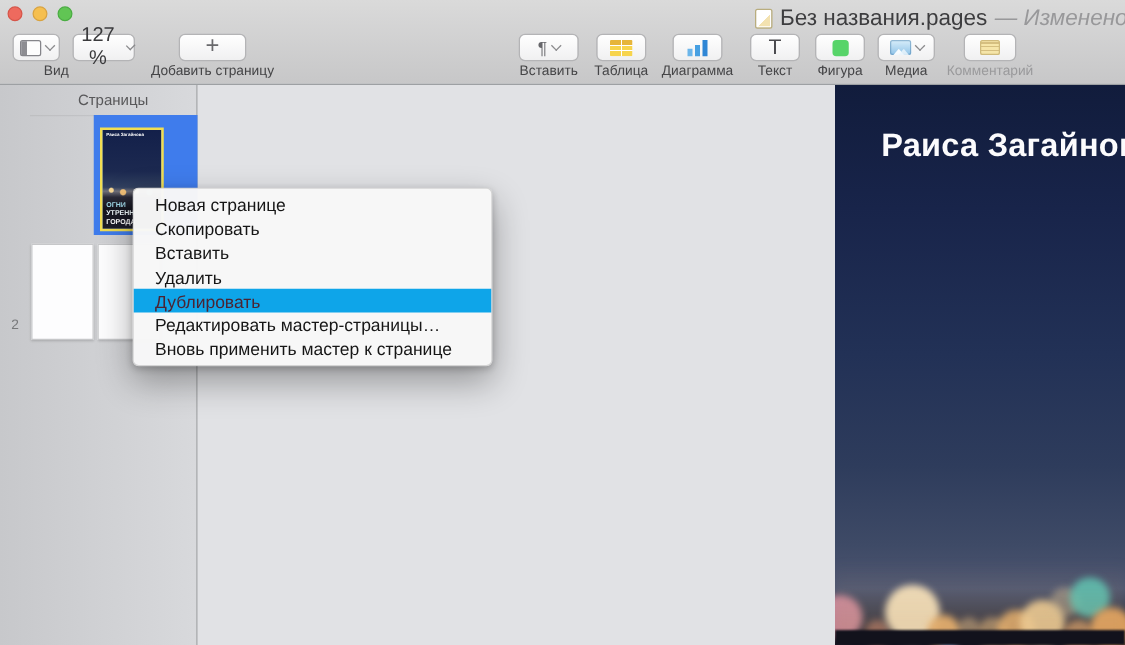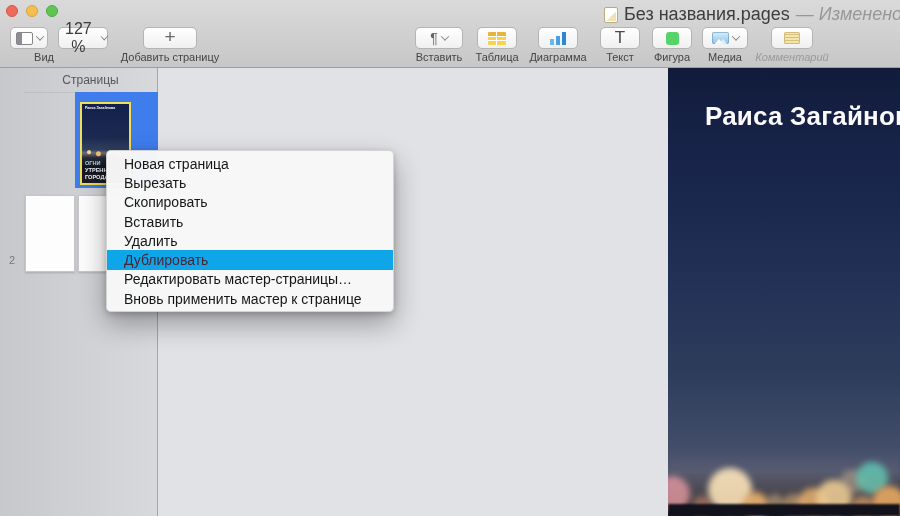--- a/index.html
+++ b/index.html
@@ -16,21 +16,21 @@
   .win-title{position:absolute;top:4px;left:604px;display:flex;align-items:center;gap:6px;
              font-size:18px;color:#3d3d3f;white-space:nowrap;}
   .doc-ic{width:12px;height:14px;background:linear-gradient(135deg,#fff 55%,#f3e2b0 55%);
           border:1px solid #b9ad7e;border-radius:2px;box-shadow:inset 0 0 0 1px #fff;}
   .win-suffix{color:#98989a;font-style:italic;}
 
   .tb-btn{position:absolute;top:27px;height:22px;box-sizing:border-box;cursor:default;
           background:linear-gradient(#ffffff,#f0f0f1);border:1px solid #b4b4b6;border-radius:5px;
           display:flex;align-items:center;justify-content:center;gap:4px;}
   .tb-label{position:absolute;top:51px;font-size:11px;color:#454547;text-align:center;white-space:nowrap;}
-  .tb-label.dim{color:#9a9a9c;font-style:italic;}
+  .tb-label.dim{color:#9a9a9c;}
   .chev{width:5px;height:5px;border-right:1.5px solid #8a8a8c;border-bottom:1.5px solid #8a8a8c;
         transform:rotate(45deg) translate(-1px,-1px);}
   .ic-view{width:15px;height:11px;border:1px solid #85858a;border-radius:2px;
            background:linear-gradient(to right,#8d8d92 0 5px,#fdfdfd 5px);}
   .zoom-txt{font-size:16px;color:#3a3a3c;text-align:center;}
   .plus-glyph{font-size:19px;font-weight:300;color:#69696c;margin-top:-2px;}
   .pilcrow{font-size:14px;color:#66666a;}
   .ic-table{width:18px;height:13px;border-radius:1px;background:
       linear-gradient(to right,rgba(0,0,0,0) 0 8.5px,#ffffff 8.5px 9.5px,rgba(0,0,0,0) 9.5px),
       linear-gradient(#e6b53a 0 4px,#ffffff 4px 5px,#f7d44c 5px 8px,#ffffff 8px 9px,#f7d44c 9px);}
@@ -117,21 +117,21 @@
     <div class="win-title">
       <span class="doc-ic"></span>
       <span>Без названия.pages</span>
       <span class="win-suffix">— Изменено</span>
     </div>
 
     <div class="tb-btn" style="left:10px;width:38px;">
       <span class="ic-view"></span>
       <span class="chev"></span>
     </div>
-    <div class="tb-label" style="left:16px;width:38px;text-align:right;">Вид</div>
+    <div class="tb-label" style="left:26px;width:38px;">Вид</div>
 
     <div class="tb-btn" style="left:58px;width:50px;">
       <span class="zoom-txt">127 %</span>
       <span class="chev"></span>
     </div>
     <div class="tb-label" style="left:48px;width:70px;margin-top:20px;">Масштаб</div>
 
     <div class="tb-btn" style="left:143px;width:54px;">
       <span class="plus-glyph">+</span>
     </div>
@@ -207,22 +207,21 @@
     <i class="bk b10"></i>
     <i class="bk b11"></i>
     <i class="bk b12"></i>
     <i class="bk b13"></i>
     <div class="doc-glow"></div>
     <div class="doc-bottom"></div>
     <div class="doc-title">Раиса Загайнова</div>
   </div>
 
   <div class="menu">
-    <div class="mi">Новая страница</div>
-    <div class="mi">Вырезать</div>
+    <div class="mi">Новая странице</div>
     <div class="mi">Скопировать</div>
     <div class="mi">Вставить</div>
     <div class="mi">Удалить</div>
     <div class="mi hl">Дублировать</div>
     <div class="mi">Редактировать мастер-страницы…</div>
     <div class="mi">Вновь применить мастер к странице</div>
   </div>
 
 </div>
 

